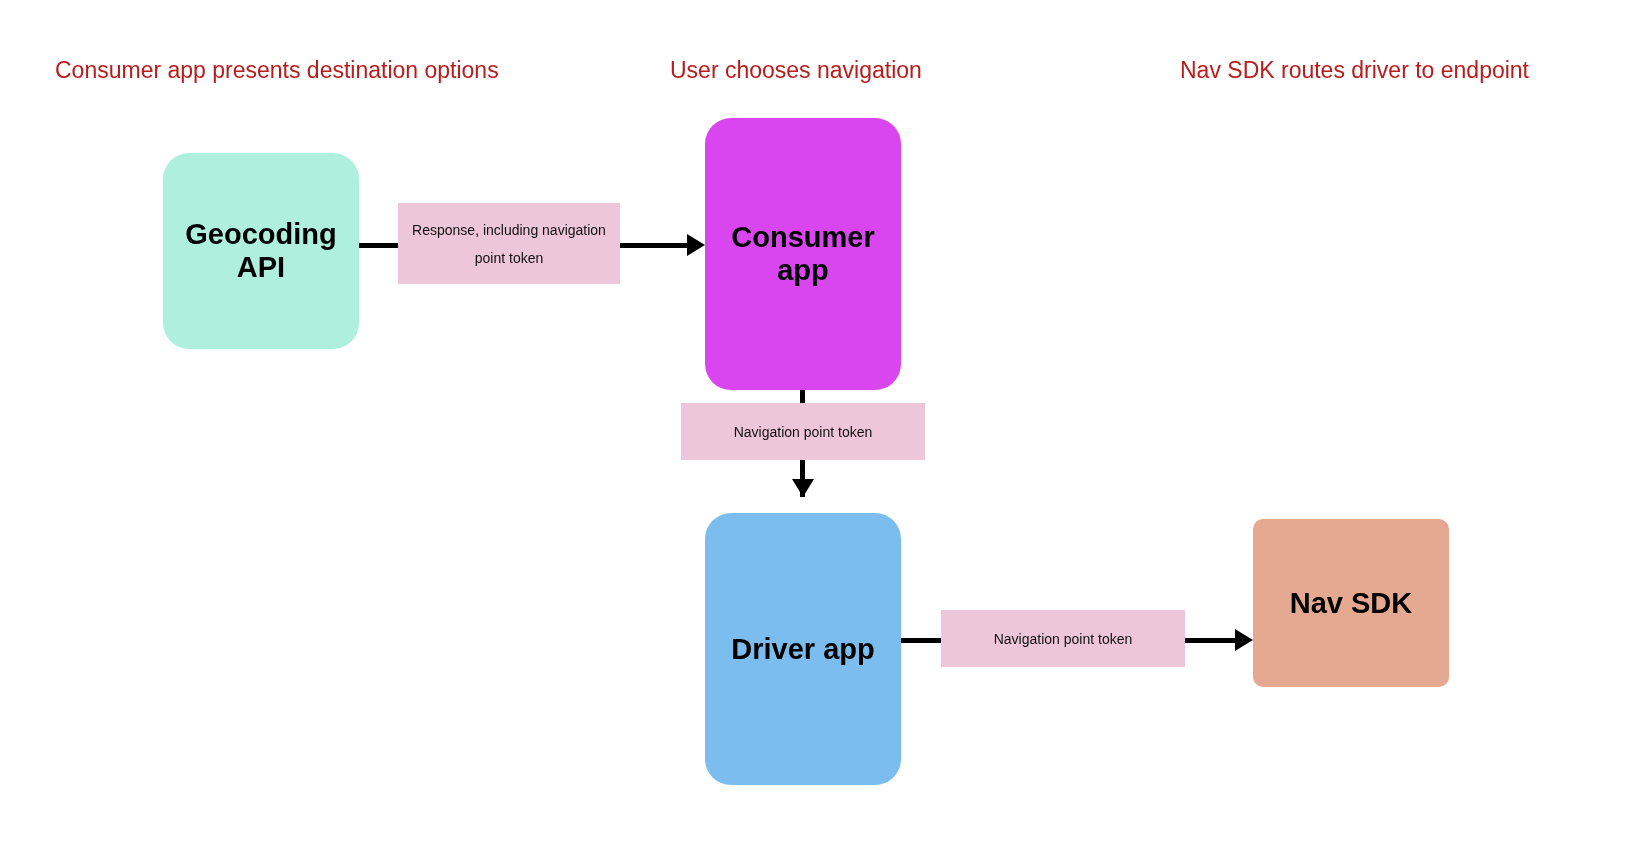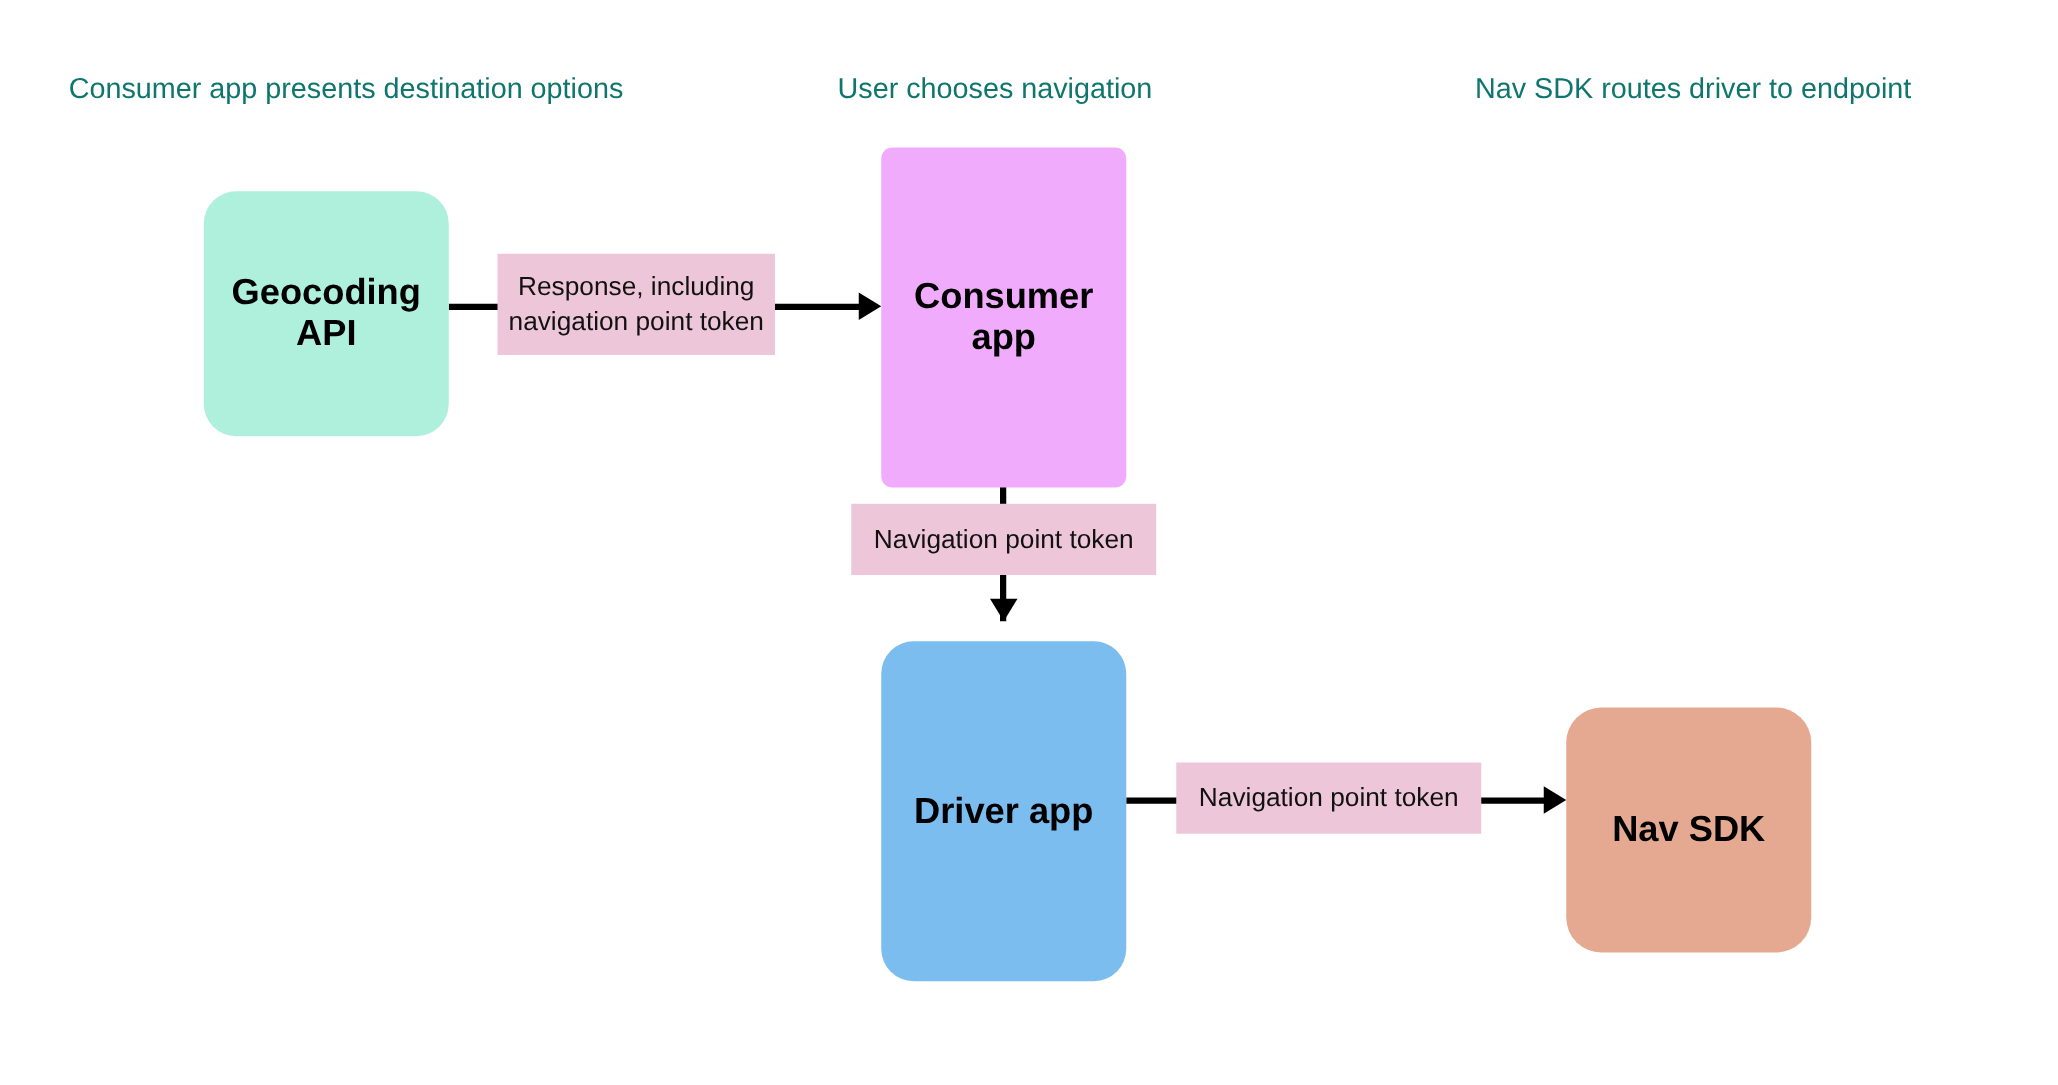--- a/index.html
+++ b/index.html
@@ -18,21 +18,21 @@
     height: 868px;
     background: #ffffff;
     overflow: hidden;
   }
 
   
   .col-heading {
     position: absolute;
     font-size: 23px;
     line-height: 28px;
-    color: #0f766e;
+    color: #b91c1c;
     white-space: nowrap;
     font-weight: 400;
   }
   #heading-consumer { left: 55px;   top: 56px; }
   #heading-user     { left: 670px;  top: 56px; }
   #heading-navsdk   { left: 1152px; top: 56px; margin-left: 28px; }
 
   
   .node {
     position: absolute;
@@ -49,34 +49,34 @@
   }
   #node-geocoding {
     left: 163px; top: 143px;
     width: 196px; height: 196px;
     background: #AEF0DC;
     border-radius: 26px;
   }
   #node-consumer {
     left: 705px; top: 108px;
     width: 196px; height: 272px;
-    background: #f0abfc;
-    border-radius: 9px;
+    background: #d946ef;
+    border-radius: 26px;
   }
   #node-driver {
     left: 705px; top: 503px;
     width: 196px; height: 272px;
     background: #7CBDF0;
     border-radius: 26px;
   }
   #node-navsdk {
-    left: 1253px; top: 556px;
-    width: 196px; height: 196px;
+    left: 1253px; top: 509px;
+    width: 196px; height: 168px;
     background: #E5A991;
-    border-radius: 28px;
+    border-radius: 10px;
   }
 
   
   .connector { position: absolute; z-index: 1; }
   .conn-line-h {
     position: absolute;
     height: 5px;
     background: #000000;
   }
   .conn-line-v {
@@ -109,21 +109,21 @@
 
   
   #arrow3-line { left: 901px;  top: 638px; width: 336px; }
   #arrow3-head { left: 1235px; top: 629px; }
 
   
   .edge-label {
     position: absolute;
     background: #EEC6DA;
     color: #111111;
-    font-size: 21px;
+    font-size: 14px;
     line-height: 28px;
     text-align: center;
     box-sizing: border-box;
     display: flex;
     align-items: center;
     justify-content: center;
     z-index: 2;
   }
   #label-response {
     left: 398px; top: 203px;

